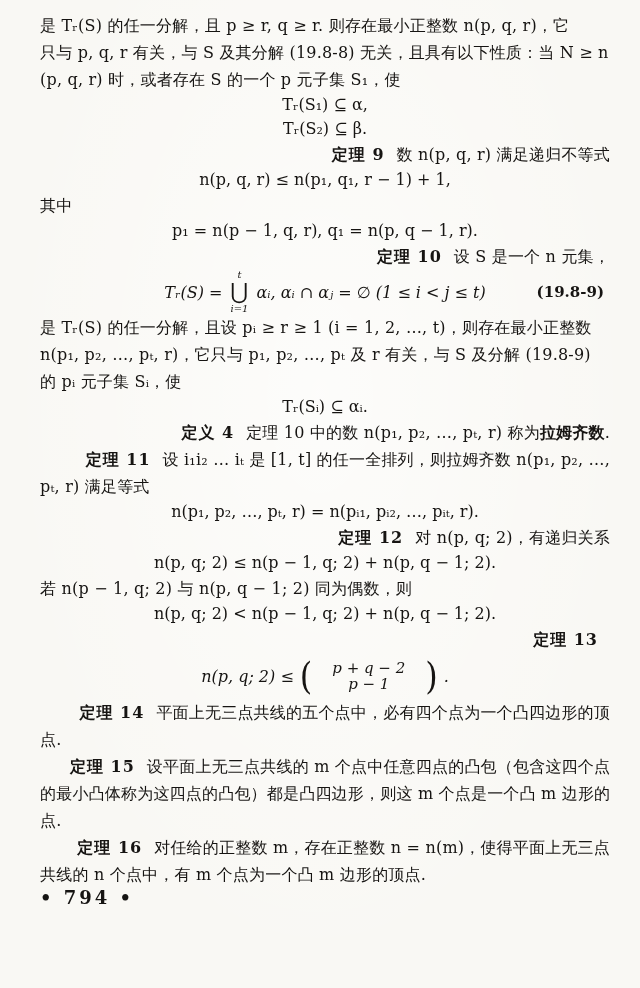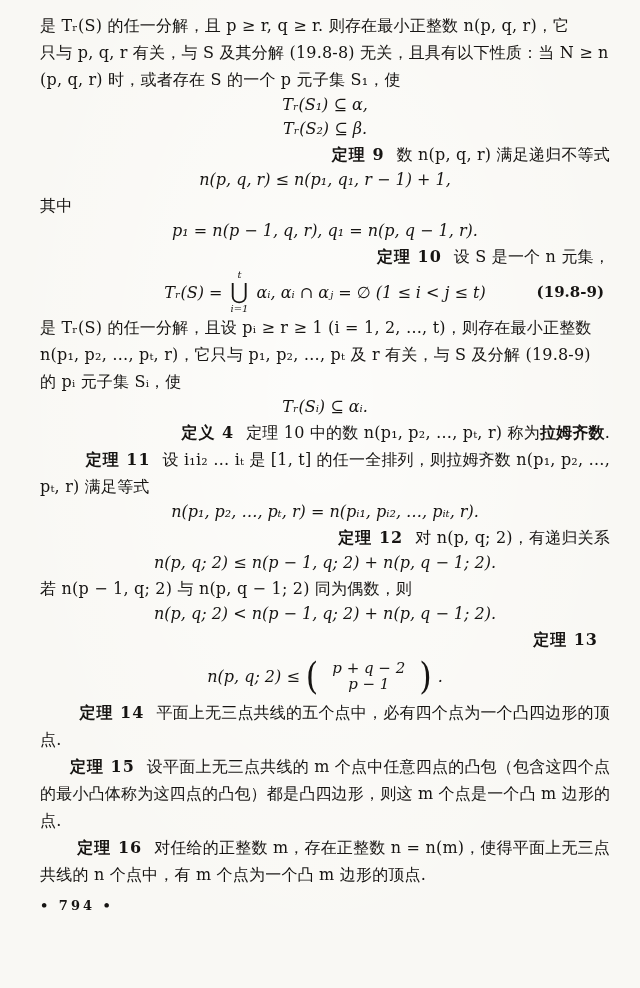--- a/index.html
+++ b/index.html
@@ -23,21 +23,21 @@
     font-size:16px;
     line-height:27px;height:27px;
     white-space:nowrap;overflow:hidden;
     letter-spacing:.2px;
   }
   .ind{padding-left:30px;text-align:right;}
   .lbl{font-weight:700;margin-right:12px;letter-spacing:1px;}
   .term{font-weight:700;}
   .eq{
     font-size:16px;line-height:24px;height:24px;
-    text-align:center;font-style:italic;
+    text-align:center;
     white-space:nowrap;overflow:hidden;
   }
   .display{
     position:relative;
     height:44px;
     display:flex;align-items:center;justify-content:center;
     font-style:italic;font-size:16px;
     white-space:nowrap;
   }
   .eq-main{display:inline-flex;align-items:center;gap:6px;}
@@ -47,29 +47,28 @@
   }
   .u-top,.u-bot{font-size:10px;font-style:italic;line-height:1;}
   .u-sym{font-size:22px;line-height:1;padding:1px 0;}
   .eq-tag{
     position:absolute;right:6px;top:50%;transform:translateY(-50%);
     font-style:normal;font-weight:700;font-size:15px;
   }
   .binom-row{height:46px;}
   .binom{
     display:inline-flex;flex-direction:column;align-items:center;
-    line-height:1.1;font-size:15px;margin:0 8px;
+    line-height:1.1;font-size:15px;margin:0 14px;
   }
   .paren{
     font-size:32px;font-weight:400;line-height:1;
     transform:scaleY(1.15);font-style:normal;
   }
   .footer{
-    margin-top:8px;
-    font-size:13px;font-weight:700;letter-spacing:3px;
+    font-size:18px;font-weight:700;letter-spacing:3px;
     height:20px;line-height:20px;
   }
 </style>
 </head>
 <body>
 
 <div class="page">
 
   <div class="ln"><span>是 Tᵣ(S) 的任一分解，且 p ≥ r, q ≥ r.  则存在最小正整数 n(p, q, r)，它</span></div>
   <div class="ln"><span>只与 p, q, r 有关，与 S 及其分解 (19.8-8) 无关，且具有以下性质：当 N ≥ n</span></div>

